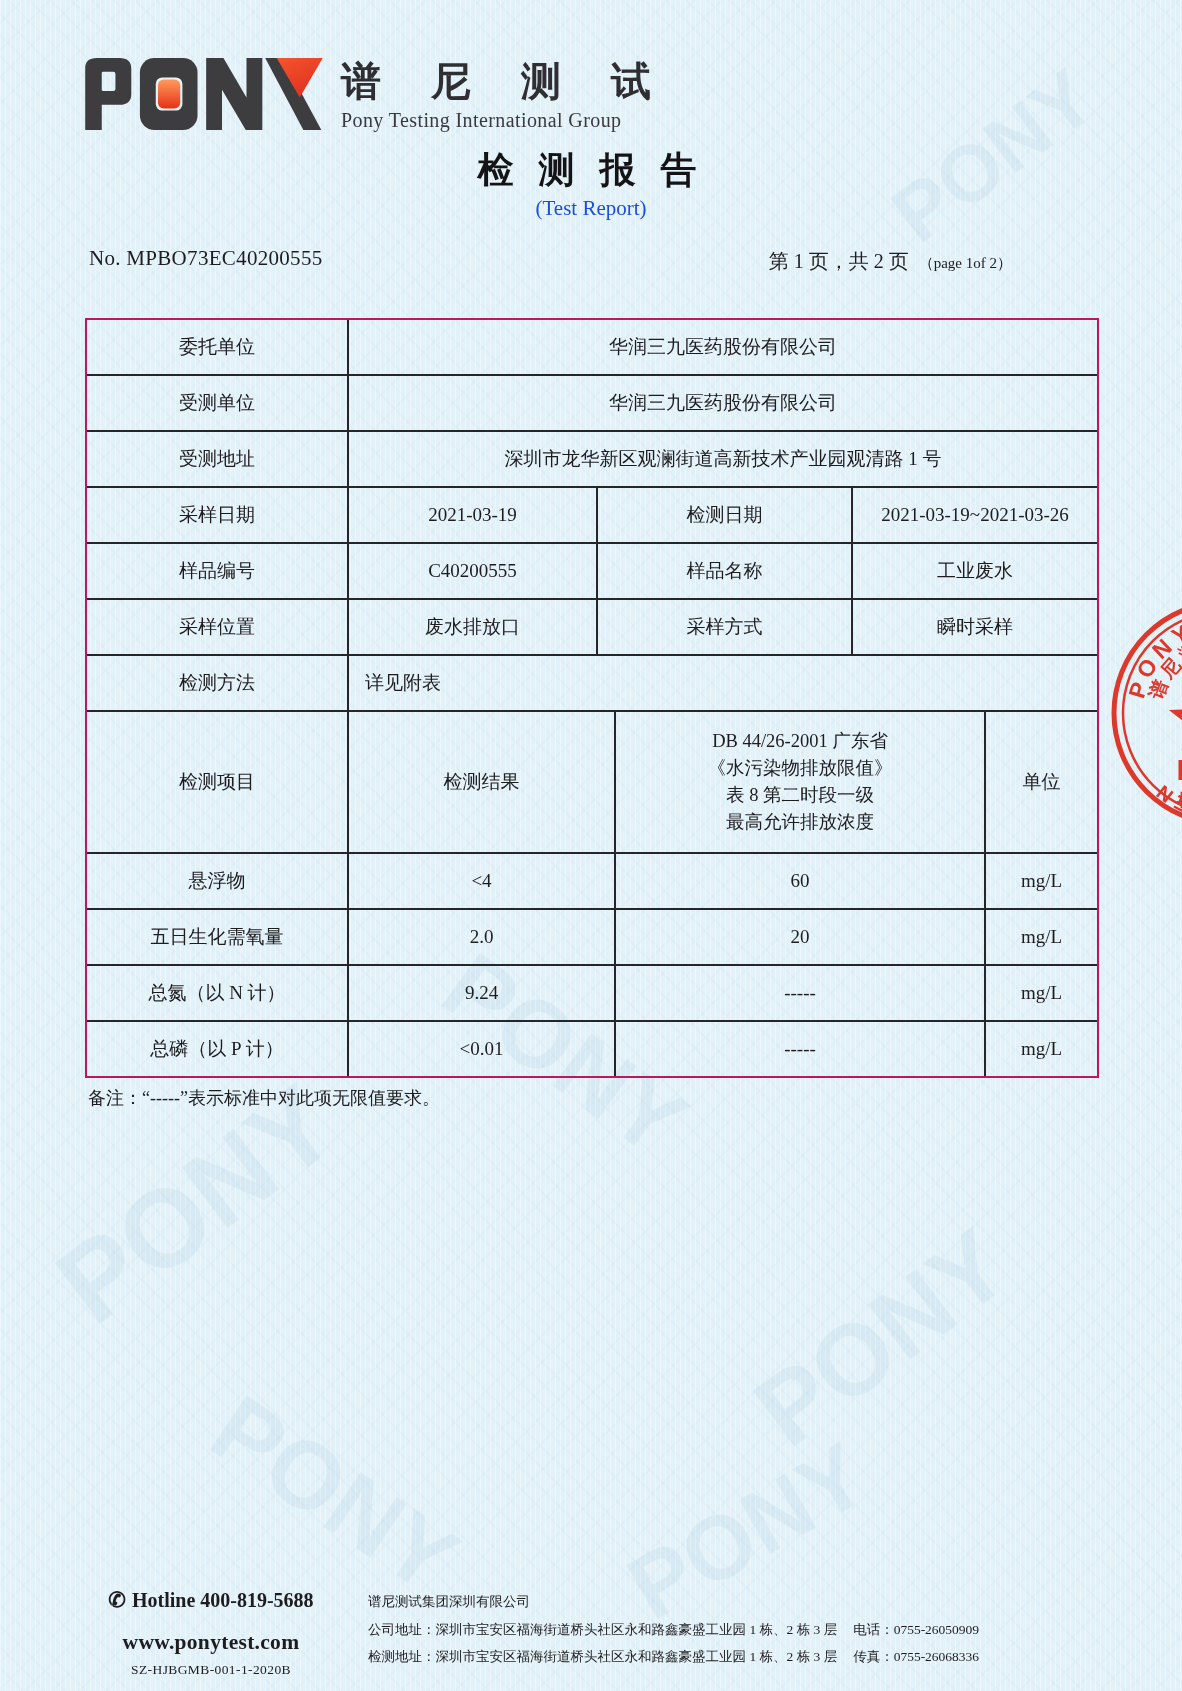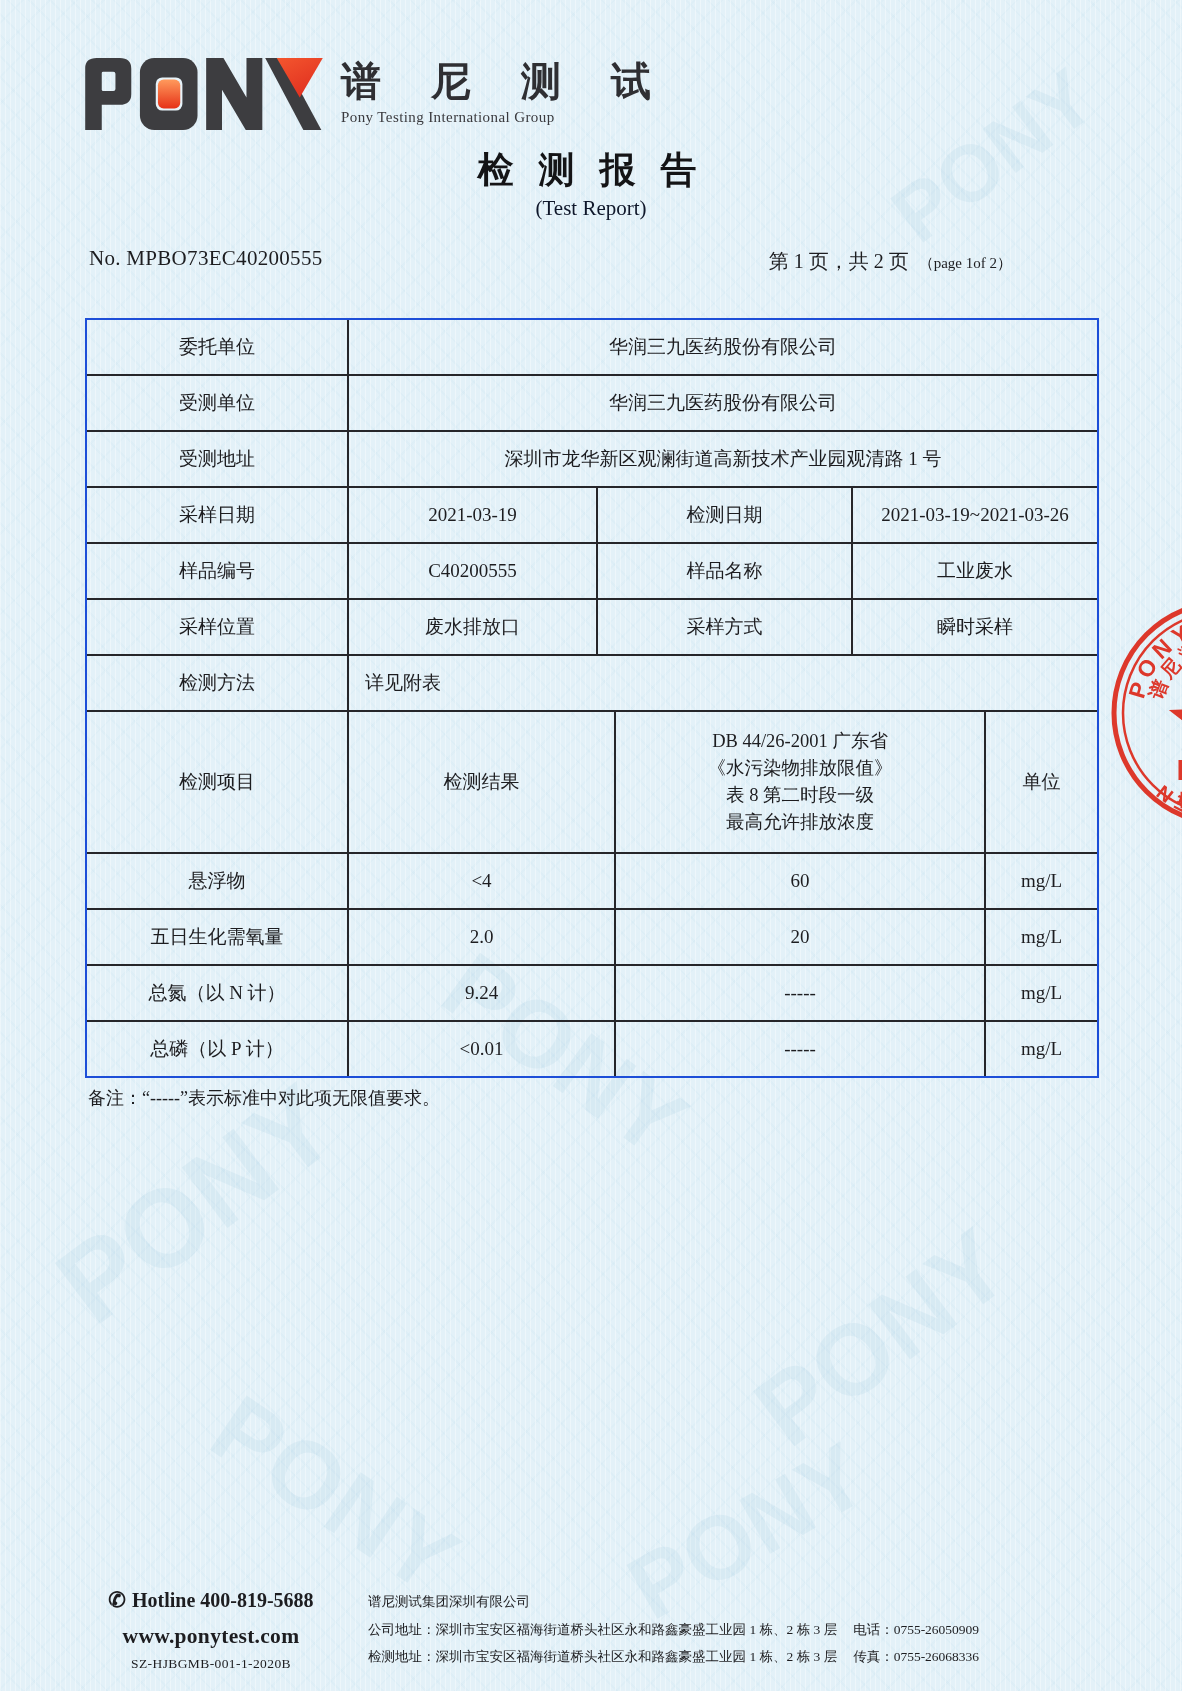--- a/index.html
+++ b/index.html
@@ -27,44 +27,44 @@
 
   
   .logo-row{position:absolute;left:85px;top:58px;display:flex;align-items:flex-start;}
   .logo-svg{display:block;}
   .logo-text{margin-left:18px;padding-top:2px;}
   .logo-cn{
     font-size:40px;font-weight:bold;letter-spacing:20px;color:#2f2f33;
     line-height:44px;white-space:nowrap;
   }
   .logo-en{
-    font-size:15px;color:#3a3a3e;letter-spacing:0.4px;margin-top:5px;white-space:nowrap;
+    font-size:20px;color:#3a3a3e;letter-spacing:0.4px;margin-top:5px;white-space:nowrap;
   }
 
   
   .title-cn{
     position:absolute;left:0;right:0;top:146px;text-align:center;
     font-size:36px;font-weight:bold;letter-spacing:8px;color:#141416;
   }
   .title-en{
     position:absolute;left:0;right:0;top:196px;text-align:center;
-    font-size:21px;color:#0f172a;
+    font-size:21px;color:#1d4ed8;
   }
   .report-no{
     position:absolute;left:89px;top:246px;font-size:21px;letter-spacing:0.3px;
   }
   .page-info{
     position:absolute;right:170px;top:248px;font-size:20px;white-space:nowrap;
   }
   .page-info .en{font-size:15px;margin-left:10px;}
 
   
   .tbl{
     position:absolute;left:85px;top:318px;width:1014px;z-index:2;
-    border:2px solid #1d4ed8;box-sizing:border-box;background:rgba(255,255,255,0.0);
+    border:2px solid #be185d;box-sizing:border-box;background:rgba(255,255,255,0.0);
   }
   .trow{display:flex;border-top:2px solid #26262a;}
   .trow:first-child{border-top:none;}
   .tcell{
     box-sizing:border-box;border-left:2px solid #26262a;
     display:flex;align-items:center;justify-content:center;
     font-size:19px;text-align:center;
   }
   .tcell:first-child{border-left:none;}
   .h56{height:54px;}
@@ -82,21 +82,21 @@
 
   
   .stamp{position:absolute;left:1085px;top:573px;z-index:3;opacity:0.93;}
 
   
   .footer-left{
     position:absolute;left:82px;top:1588px;width:258px;text-align:center;z-index:2;
   }
   .hotline{font-size:20px;font-weight:bold;white-space:nowrap;}
   .hotline .ph{font-size:21px;margin-right:6px;}
-  .website{font-size:21.5px;font-weight:bold;margin-top:11px;letter-spacing:0.3px;}
+  .website{font-size:21.5px;font-weight:bold;margin-top:17px;letter-spacing:0.3px;}
   .doccode{font-size:13.5px;margin-top:7px;letter-spacing:0.4px;}
   .footer-right{
     position:absolute;left:368px;top:1588px;z-index:2;font-size:13.5px;line-height:27.5px;
     white-space:nowrap;
   }
   .fr-line{display:flex;gap:16px;}
   .fr-line .seg{white-space:nowrap;}
 </style>
 </head>
 <body>

